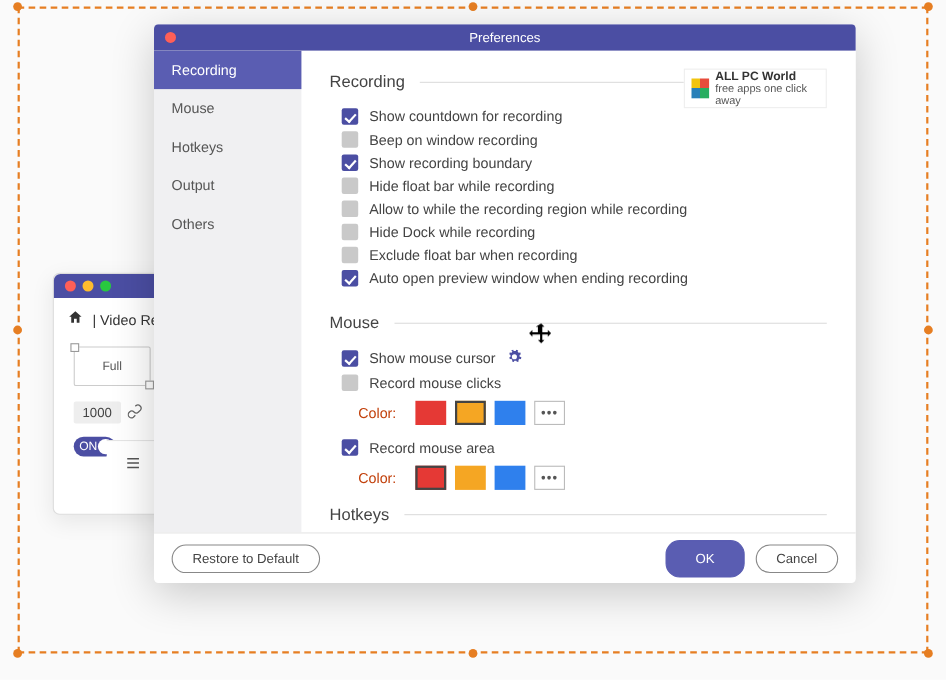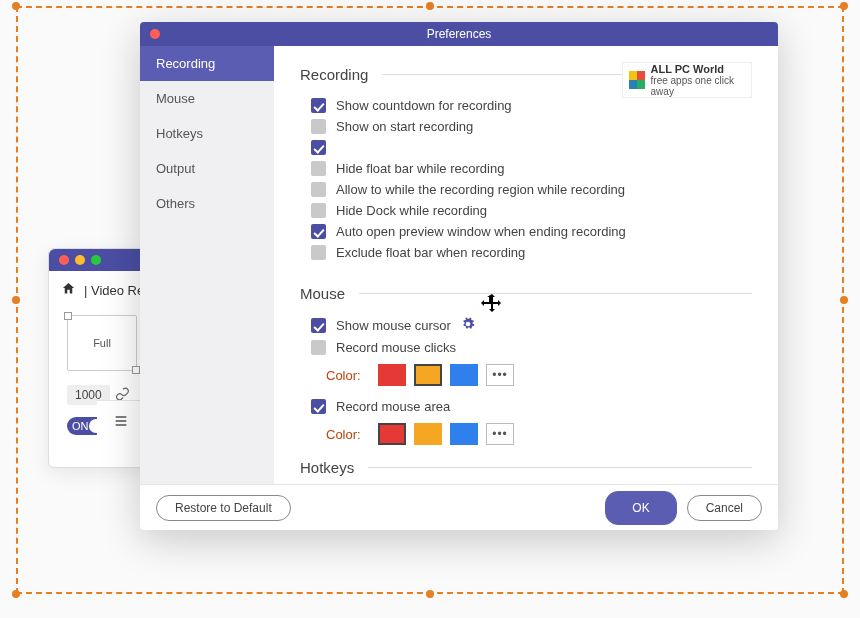--- a/index.html
+++ b/index.html
@@ -12,21 +12,21 @@
   .sel-border { position: absolute; border: 2px dashed #e67e22; left: 16px; top: 6px; right: 16px; bottom: 24px; }
   .sel-dot { position: absolute; width: 8px; height: 8px; background: #e67e22; border-radius: 50%; }
   
   .backwin { position: absolute; left: 48px; top: 248px; width: 430px; height: 220px; background: #fff; border: 1px solid #ddd; border-radius: 6px; box-shadow: 0 6px 20px rgba(0,0,0,.08); }
   .backwin .titlebar { height: 22px; background: #4b4ea3; border-radius: 6px 6px 0 0; position: relative; }
   .traffic { position: absolute; left: 10px; top: 6px; display: flex; gap: 6px; }
   .tl { width: 10px; height: 10px; border-radius: 50%; }
   .tl.red{background:#ff5f57}.tl.yel{background:#febc2e}.tl.grn{background:#28c840}
   .backwin .crumb { padding: 10px 12px; display:flex; align-items:center; gap:8px; color:#333; }
   .homeicon svg{width:15px;height:15px;fill:#333}
-  .region { margin: 6px 18px 0; width:70px; height:56px; border:1px solid #ccc; border-radius:2px; position:relative; display:flex;align-items:center;justify-content:center;font-size:11px;color:#555;}
+  .region { margin: 6px 18px 0; width:70px; height:36px; border:1px solid #ccc; border-radius:2px; position:relative; display:flex;align-items:center;justify-content:center;font-size:11px;color:#555;}
   .region::before,.region::after{content:"";position:absolute;width:6px;height:6px;border:1px solid #999;background:#fff}
   .region::before{left:-4px;top:-4px}.region::after{right:-4px;bottom:-4px}
   .sizehandles{position:absolute;right:-18px;top:14px;width:10px;height:18px;border-left:1px solid #888;border-right:1px solid #888}
   .dimrow{display:flex;align-items:center;gap:6px;margin:14px 18px 4px}
   .dimbox{background:#eee;padding:3px 8px;border-radius:2px;font-size:12px;color:#444}
   .linkicon svg{width:14px;height:14px;fill:#666}
   .toggle{display:inline-flex;align-items:center;width:38px;height:18px;background:#4b4ea3;border-radius:9px;position:relative;margin:8px 0 0 18px}
   .toggle .knob{position:absolute;right:2px;top:2px;width:14px;height:14px;background:#fff;border-radius:50%}
   .toggle .lab{position:absolute;left:5px;color:#fff;font-size:11px;font-weight:400}
   .toggledisp{margin-left:6px;font-size:12px;color:#444;display:inline-block;vertical-align:middle;margin-top:8px}
@@ -147,44 +147,45 @@
       <div class="secthead">
         <h3>Recording</h3>
         <div class="line"></div>
       </div>
       <div class="optrow">
           <div class="chk on"></div>
           <span class="txt">Show countdown for recording</span>
         </div>
       <div class="optrow">
           <div class="chk off"></div>
-          <span class="txt">Show on start recording</span>
+          <span class="txt">Beep on window recording</span>
         </div>
       <div class="optrow">
           <div class="chk on"></div>
+          <span class="txt">Show recording boundary</span>
         </div>
       <div class="optrow">
           <div class="chk off"></div>
           <span class="txt">Hide float bar while recording</span>
         </div>
       <div class="optrow">
           <div class="chk off"></div>
           <span class="txt">Allow to while the recording region while recording</span>
         </div>
       <div class="optrow">
           <div class="chk off"></div>
           <span class="txt">Hide Dock while recording</span>
+        </div>
+      <div class="optrow">
+          <div class="chk off"></div>
+          <span class="txt">Exclude float bar when recording</span>
         </div>
       <div class="optrow">
           <div class="chk on"></div>
           <span class="txt">Auto open preview window when ending recording</span>
-        </div>
-      <div class="optrow">
-          <div class="chk off"></div>
-          <span class="txt">Exclude float bar when recording</span>
         </div>
 
       <div class="secthead" style="margin-top:22px">
         <h3>Mouse</h3>
         <div class="line"></div>
       </div>
 
       <div class="optrow">
         <div class="chk on"></div>
         <span class="txt">Show mouse cursor</span>

